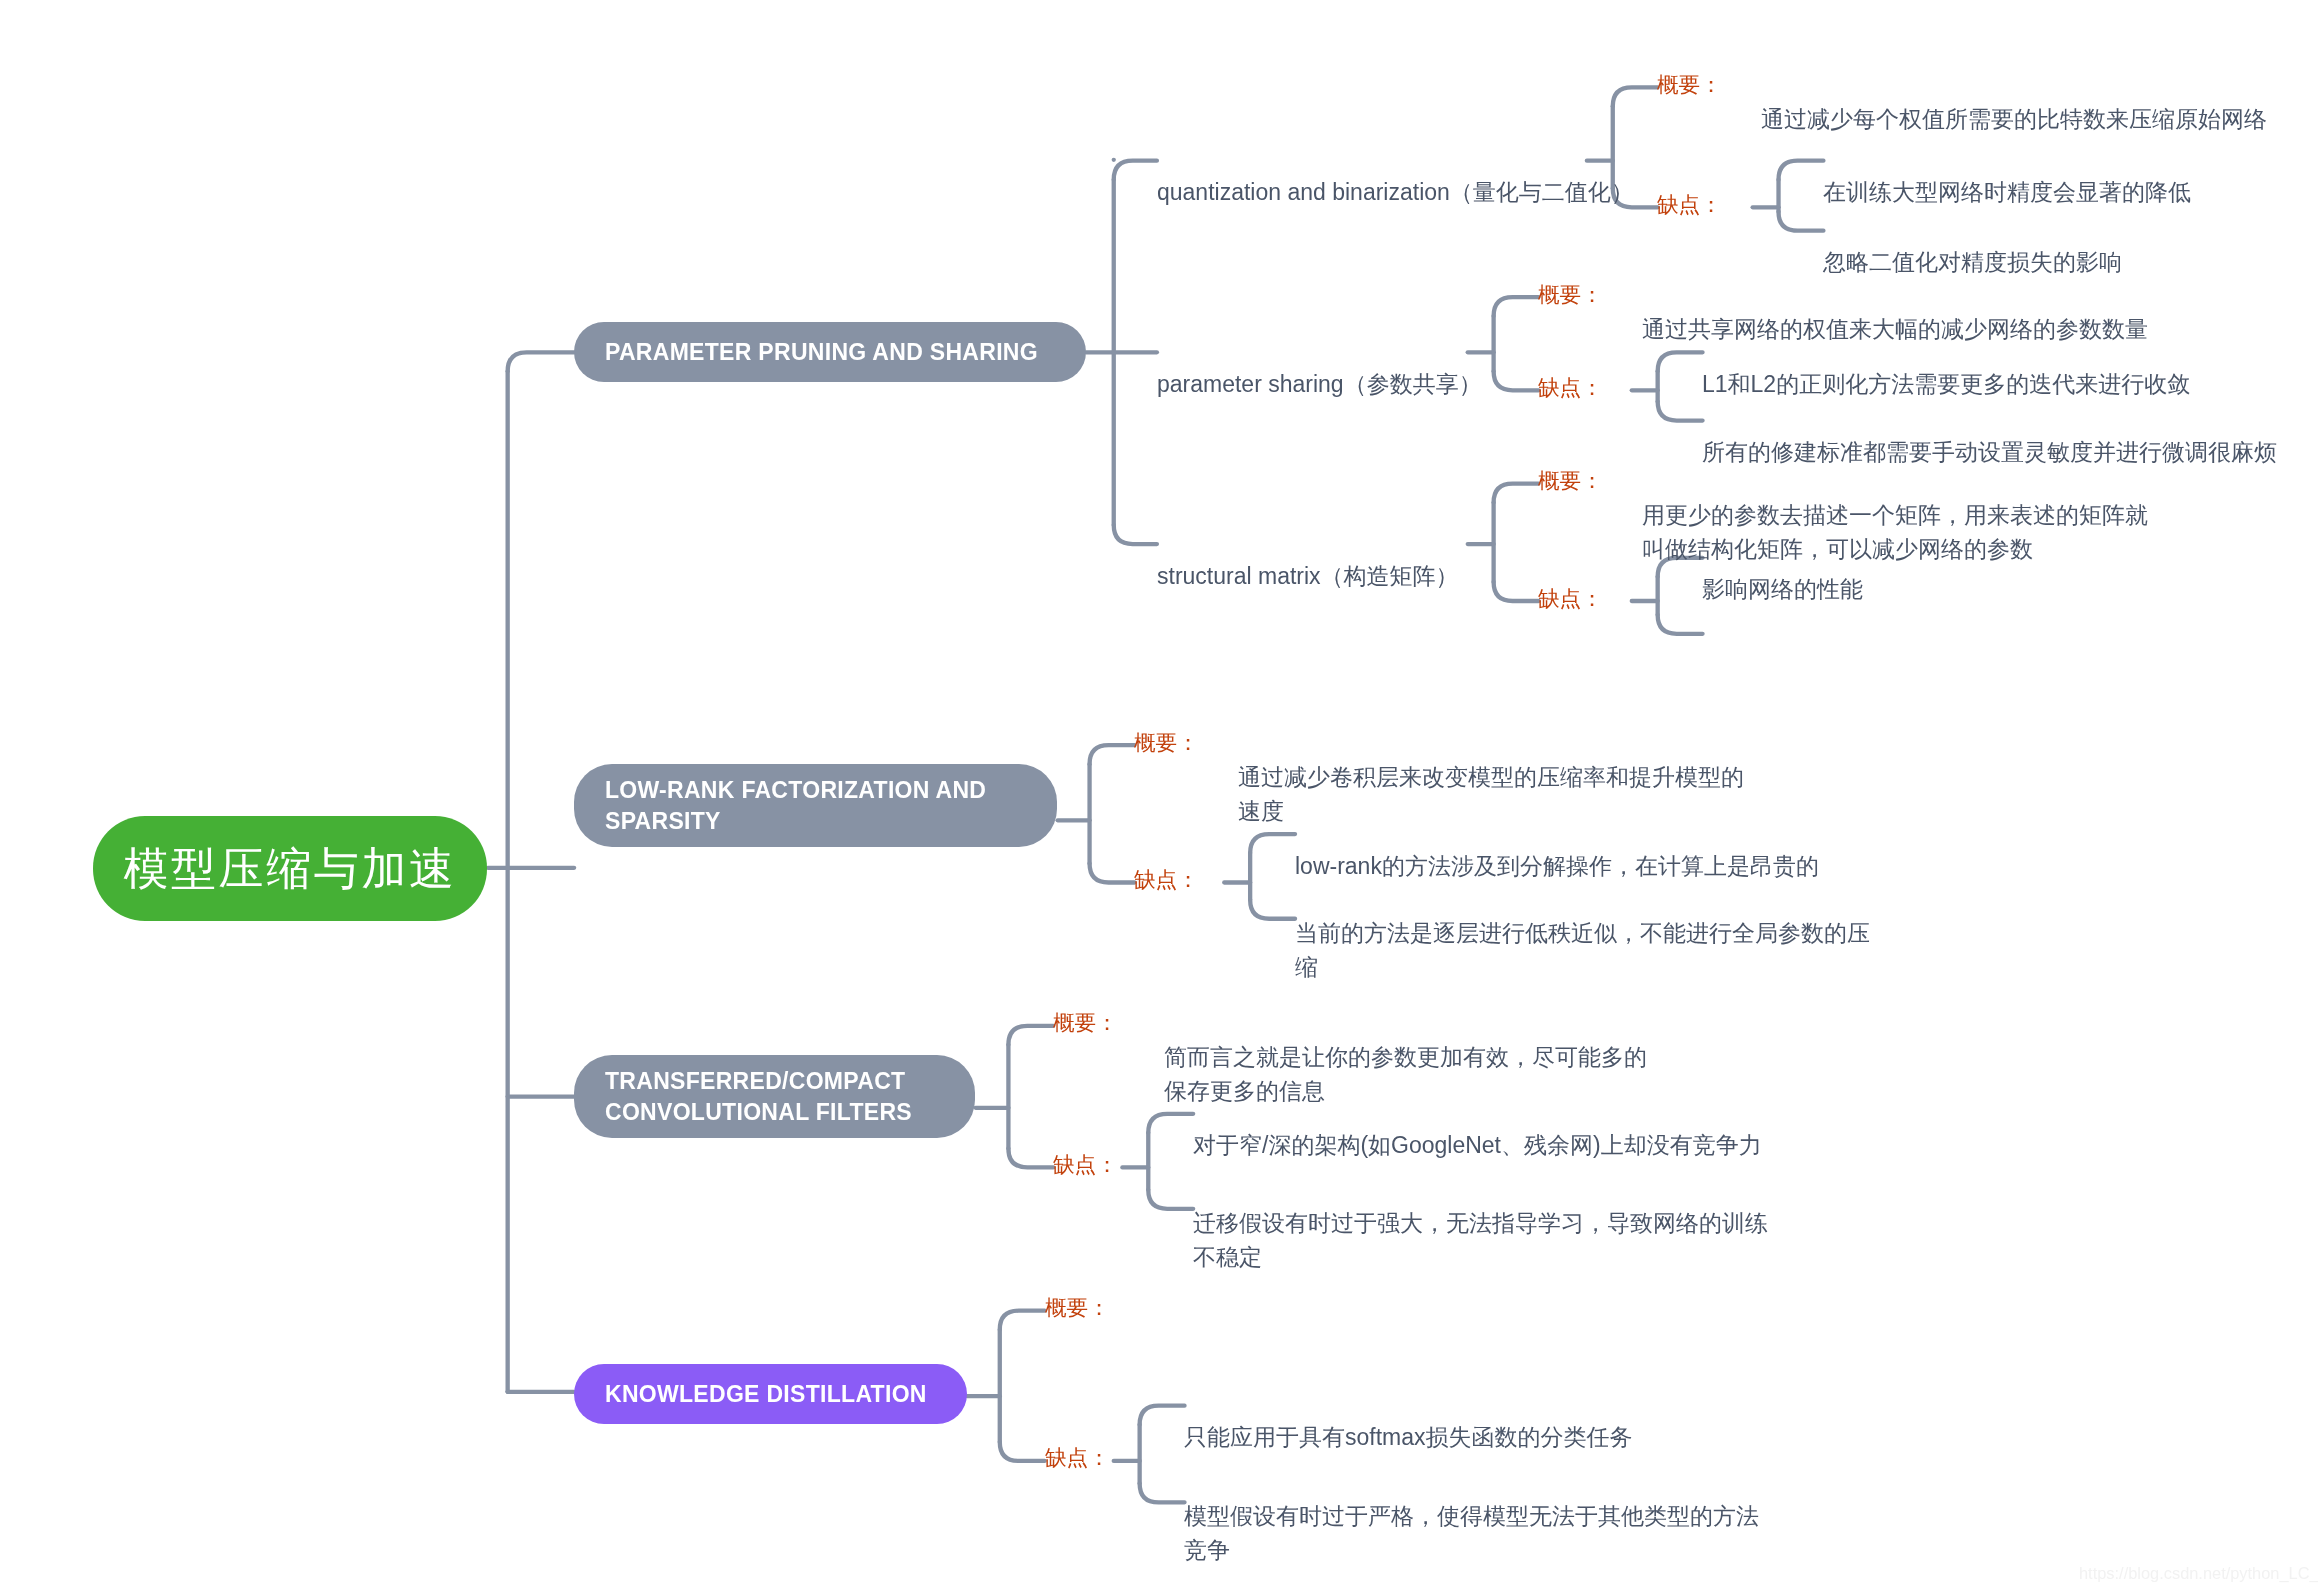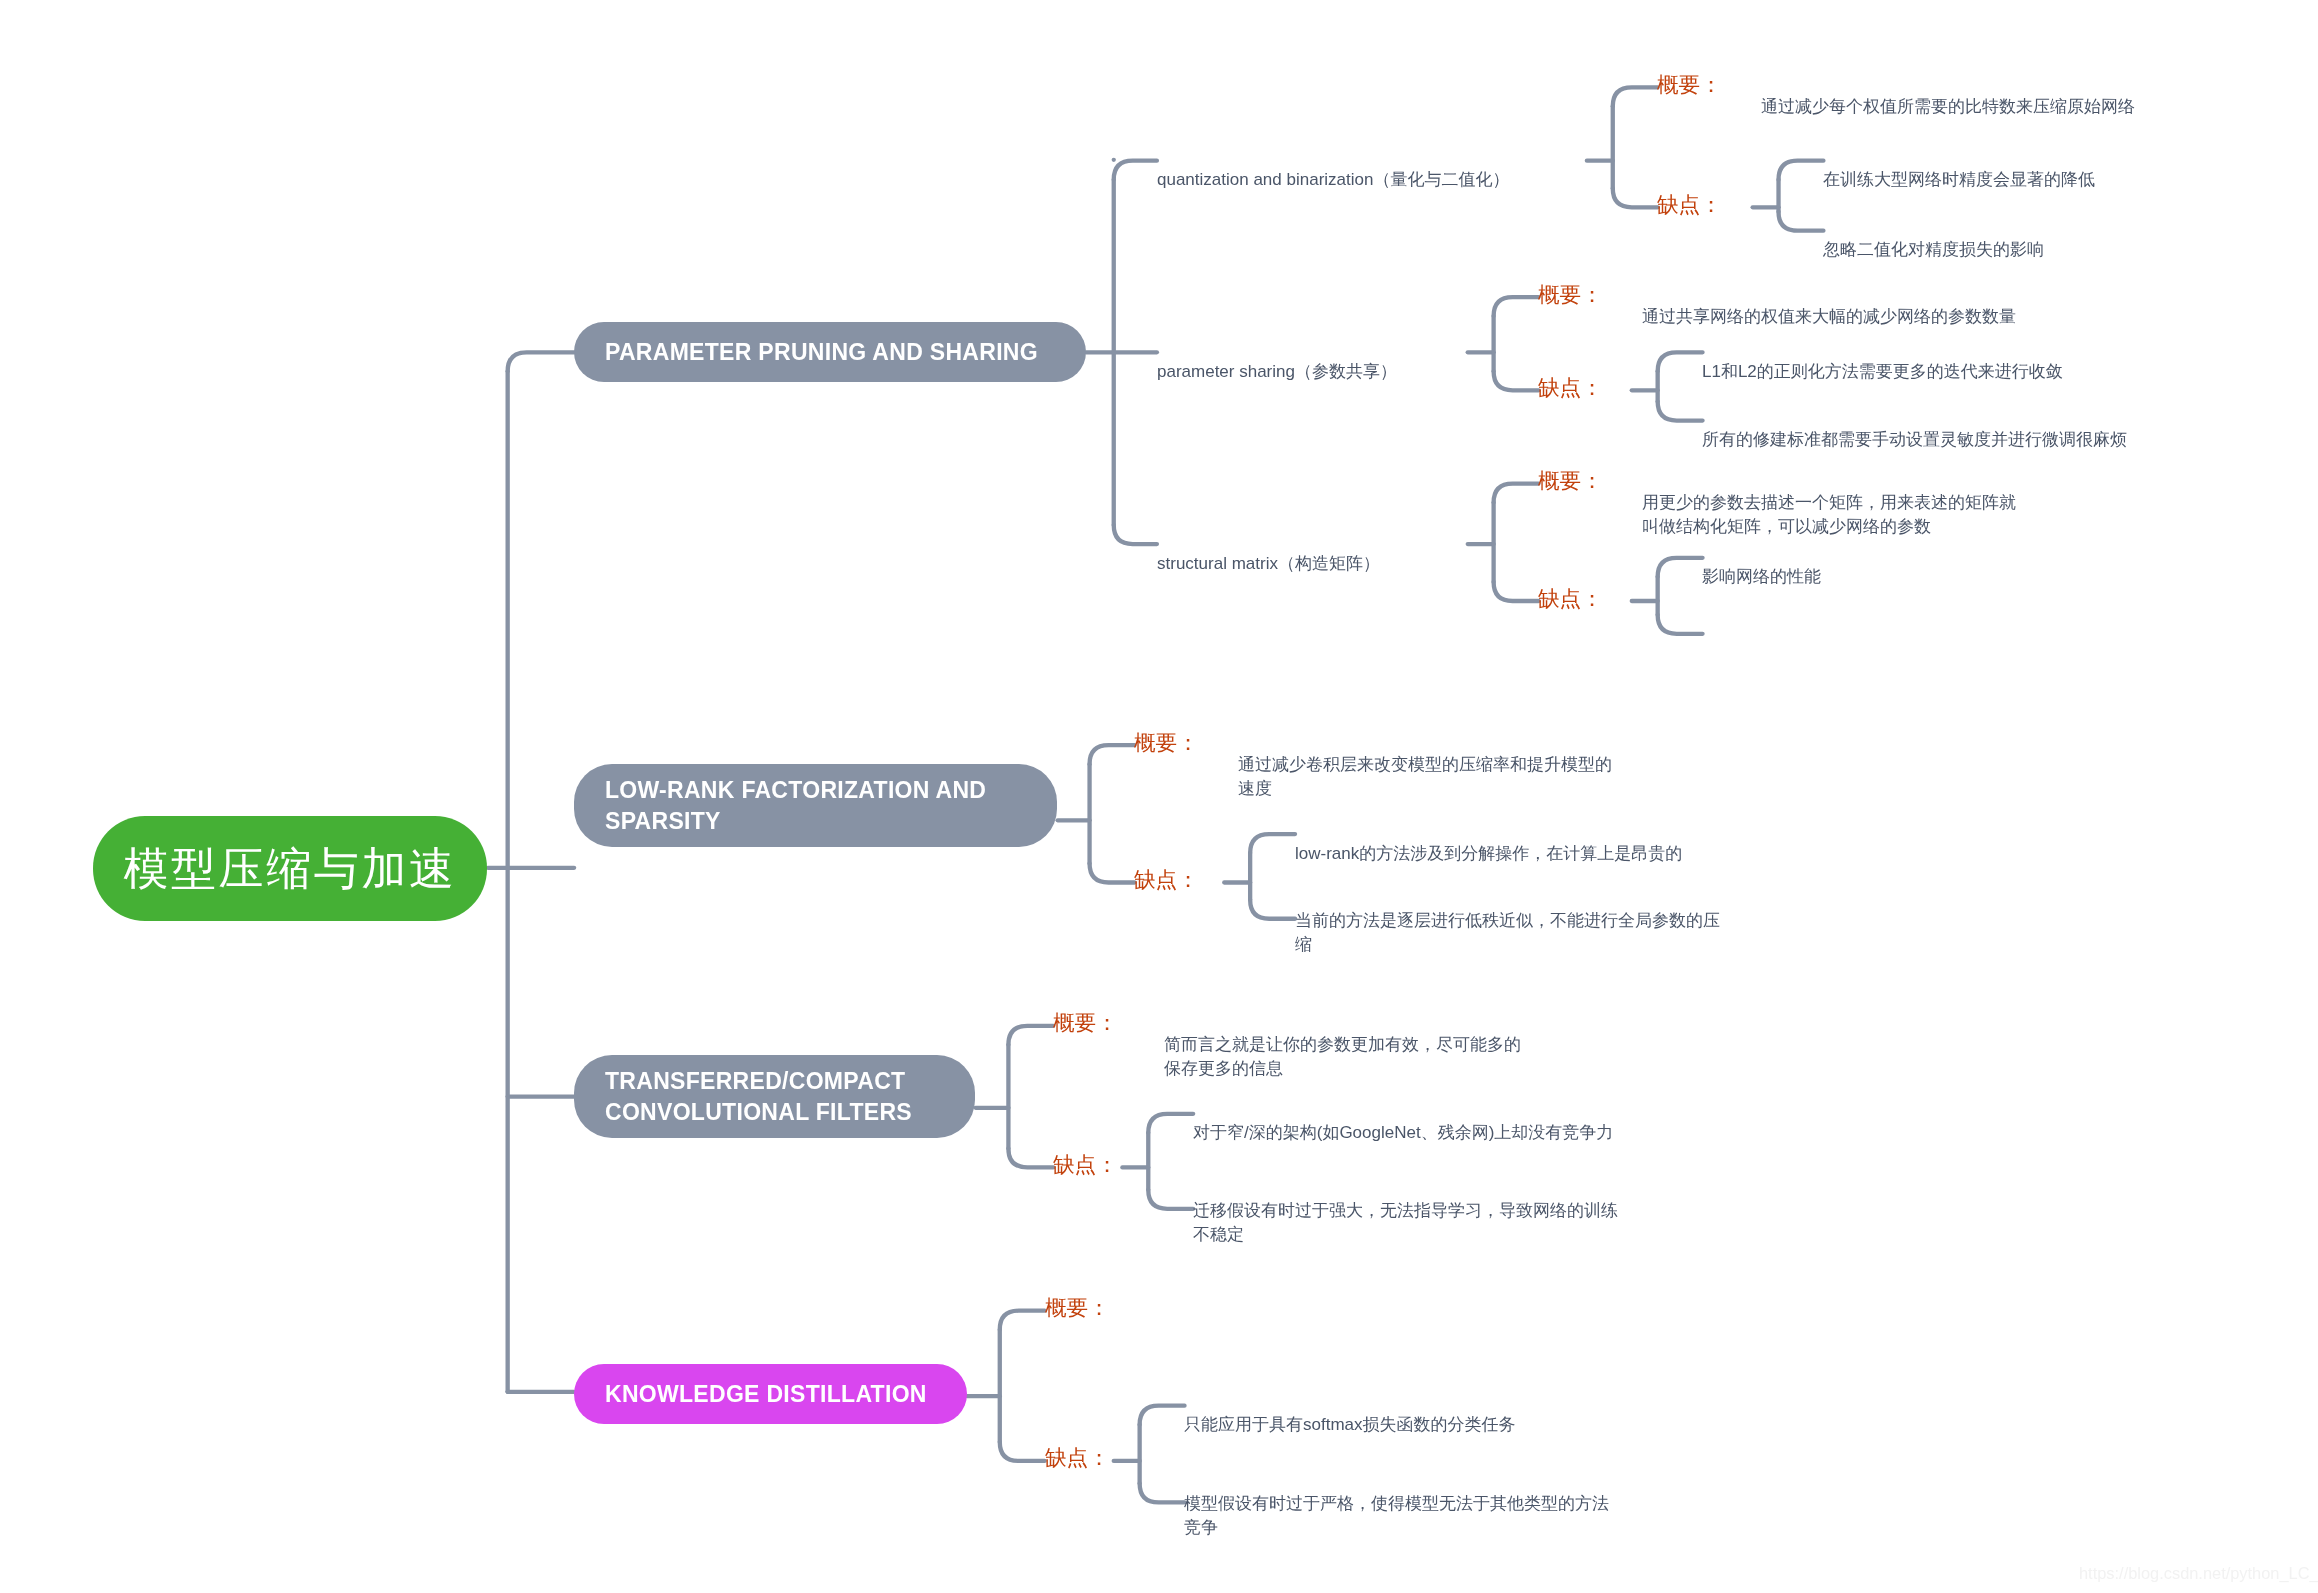--- a/index.html
+++ b/index.html
@@ -46,21 +46,21 @@
     letter-spacing: 0.3px;
     padding: 0 31px;
   }
   .branch-node .branch-label {
     display: block;
     line-height: 1.32;
   }
   .leaf {
     position: absolute;
     color: #4a5568;
-    font-size: 17px;
+    font-size: 23px;
     line-height: 1.45;
     white-space: pre-line;
   }
   .tag {
     position: absolute;
     color: #c2410c;
     font-size: 21.6px;
     white-space: nowrap;
   }
   .watermark {
@@ -261,21 +261,21 @@
     <span>缺点：</span>
   </div>
   <div class="leaf" style="left:1193px; top:1096px;">
     <span>对于窄/深的架构(如GoogleNet、残余网)上却没有竞争力</span>
   </div>
   <div class="leaf" style="left:1193px; top:1174px; width:622px;">
     <span>迁移假设有时过于强大，无法指导学习，导致网络的训练
 不稳定</span>
   </div>
 
-  <div class="node branch-node" style="left:574px; top:1364px; width:393px; height:60px; background:#d946ef;">
+  <div class="node branch-node" style="left:574px; top:1364px; width:393px; height:60px; background:#8b5cf6;">
     <span class="branch-label">KNOWLEDGE DISTILLATION</span>
   </div>
 
   <div class="tag" style="left:1045px; top:1293px;">
     <span>概要：</span>
   </div>
 
   <div class="tag" style="left:1045px; top:1443px;">
     <span>缺点：</span>
   </div>

